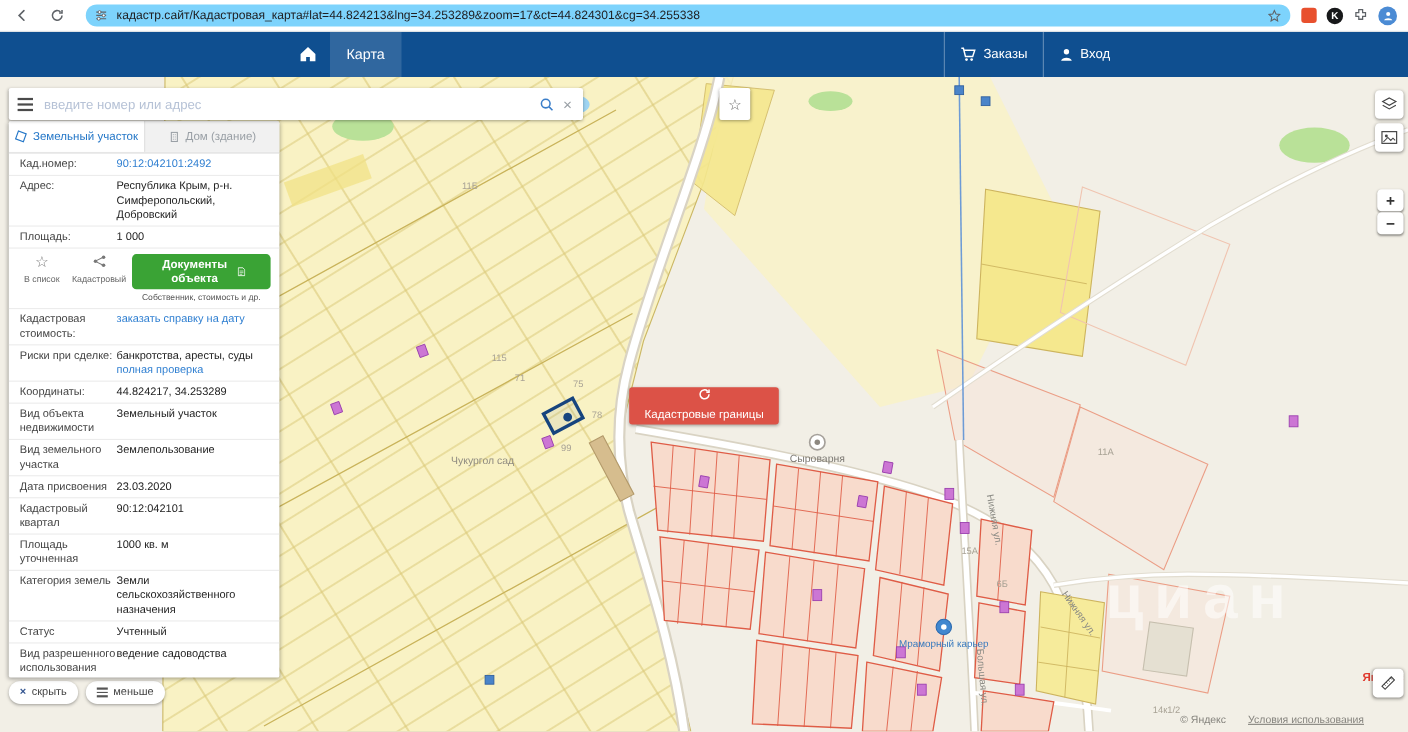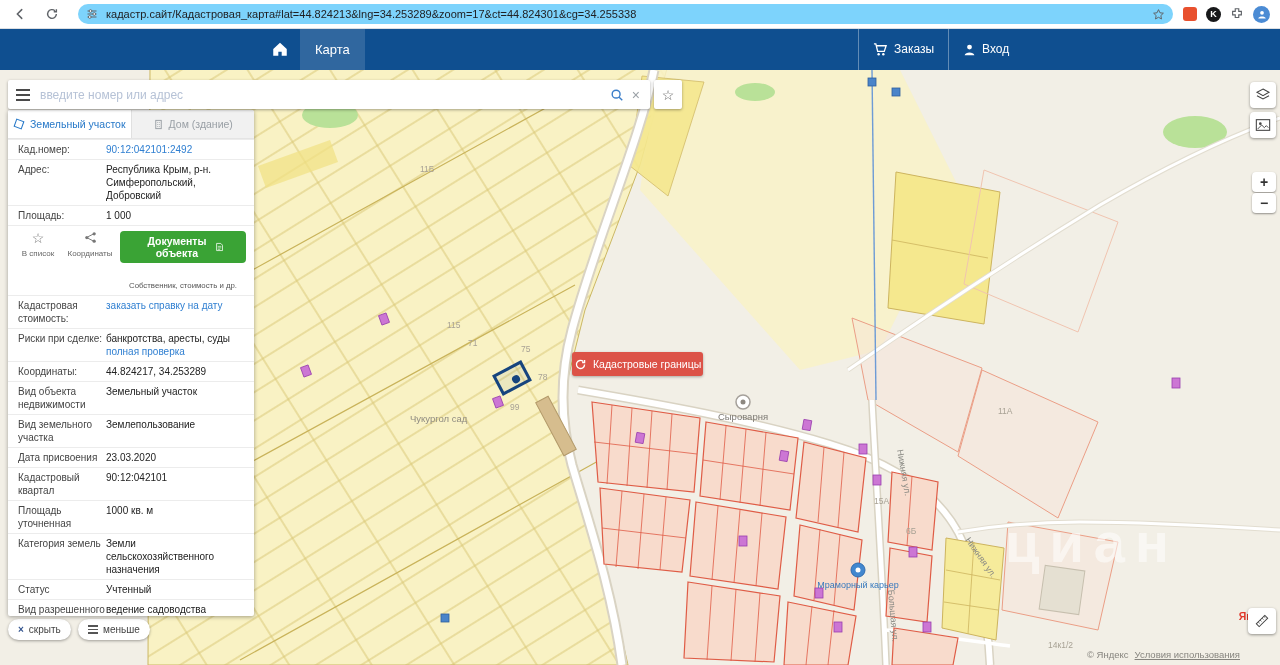--- a/index.html
+++ b/index.html
@@ -17,21 +17,21 @@
   
   .hdr{left:0;top:28px;width:1280px;height:42px;background:#0f4f90;z-index:35;text-align:center;}
   .home-btn{position:absolute;left:262px;top:0;height:42px;width:36px;display:flex;align-items:center;justify-content:center;}
   .map-tab{position:absolute;left:300px;top:0;height:42px;padding:0 15px;background:rgba(255,255,255,0.14);color:#fff;font-size:13px;display:flex;align-items:center;}
   .hdr-right{position:absolute;left:858px;top:0;height:42px;display:flex;}
   .hdr-item{display:flex;align-items:center;gap:6px;color:#fff;font-size:12px;padding:0 14px;border-left:1px solid rgba(255,255,255,0.35);}
   .hdr-item:last-child{border-right:1px solid rgba(255,255,255,0.0);}
   
   .map-wrap{left:0;top:70px;width:1280px;height:595px;z-index:1;}
   
-  .searchbar{left:8px;top:80px;width:642px;height:29px;background:#fff;border-radius:2px;box-shadow:0 1px 3px rgba(0,0,0,.35);display:flex;align-items:center;z-index:30;}
+  .searchbar{left:8px;top:80px;width:522px;height:29px;background:#fff;border-radius:2px;box-shadow:0 1px 3px rgba(0,0,0,.35);display:flex;align-items:center;z-index:30;}
   .burger{width:30px;display:flex;flex-direction:column;gap:3px;align-items:center;cursor:pointer;}
   .burger span{display:block;width:14px;height:2px;background:#4a4a4a;}
   .search-input{flex:1;border:0;outline:0;font-size:12px;color:#333;background:transparent;font-family:"Liberation Sans",sans-serif;}
   .search-input::placeholder{color:#b6c2d6;}
   .search-x{color:#9aa0a6;font-size:14px;padding:0 10px 0 8px;cursor:pointer;}
   .star-btn{left:654px;top:80px;width:28px;height:29px;background:#fff;border-radius:2px;box-shadow:0 1px 3px rgba(0,0,0,.35);display:flex;align-items:center;justify-content:center;font-size:14px;color:#666;z-index:30;}
   
   .panel{left:8px;top:110px;width:246px;max-height:506px;background:#fff;border-radius:2px;box-shadow:0 1px 4px rgba(0,0,0,.35);z-index:29;overflow:hidden;font-size:10px;color:#333;}
   .tabs{display:flex;height:28px;border-bottom:1px solid #e4e4e4;}
   .tab{flex:1;display:flex;align-items:center;justify-content:center;gap:5px;font-size:10.5px;}
@@ -41,34 +41,34 @@
   .row:first-of-type{border-top:0;}
   .flabel{width:88px;flex:0 0 88px;color:#444;}
   .fvalue{flex:1;color:#222;}
   .lnk{color:#2f7fd1;cursor:pointer;text-align:right;}
   .actions{display:flex;align-items:flex-start;padding:5px 8px;border-top:1px solid #ececec;gap:8px;}
   .act-ico{display:flex;flex-direction:column;align-items:center;width:44px;cursor:pointer;}
   .act-ico .g{font-size:14px;color:#777;line-height:14px;height:16px;}
   .act-ico .lbl{font-size:8px;color:#666;margin-top:2px;}
   .docs{flex:1;display:flex;flex-direction:column;align-items:center;}
   .docs-btn{background:#3aa335;color:#fff;border:0;border-radius:4px;font-size:10.5px;font-weight:bold;padding:4px 23px;display:flex;align-items:center;gap:5px;cursor:pointer;font-family:"Liberation Sans",sans-serif;}
-  .docs-cap{font-size:7.8px;color:#555;margin-top:18px;text-align:center;}
+  .docs-cap{font-size:7.8px;color:#555;margin-top:3px;text-align:center;}
   
   .pill{height:21px;background:#fff;border-radius:11px;box-shadow:0 1px 3px rgba(0,0,0,.35);display:flex;align-items:center;gap:5px;padding:0 10px;font-size:10px;color:#444;z-index:28;cursor:pointer;}
   .pill .x{color:#33548f;font-weight:bold;}
   .mini-burger{display:flex;flex-direction:column;gap:2px;}
   .mini-burger span{width:10px;height:1.5px;background:#555;display:block;}
   
-  .red-btn{left:572px;top:352px;height:24px;background:#dc5247;border-radius:3px;box-shadow:0 1px 3px rgba(0,0,0,.3);display:flex;align-items:center;gap:6px;padding:0 2px;color:#fff;font-size:10.5px;z-index:20;cursor:pointer;}
+  .red-btn{left:572px;top:352px;height:34px;background:#dc5247;border-radius:3px;box-shadow:0 1px 3px rgba(0,0,0,.3);display:flex;align-items:center;gap:6px;padding:0 14px;color:#fff;font-size:10.5px;z-index:20;cursor:pointer;flex-direction:column;}
   
   .ctrl{position:absolute;background:#fff;border-radius:4px;box-shadow:0 1px 3px rgba(0,0,0,.4);display:flex;align-items:center;justify-content:center;z-index:22;cursor:pointer;color:#333;}
   .zoomgrp{position:absolute;left:1252px;top:172px;width:24px;z-index:22;display:flex;flex-direction:column;gap:1px;}
   .zoomgrp .zb{height:20px;background:#fff;border-radius:4px;box-shadow:0 1px 2px rgba(0,0,0,.4);display:flex;align-items:center;justify-content:center;font-size:14px;font-weight:bold;color:#333;cursor:pointer;}
   
-  .copyright{position:absolute;top:649px;right:40px;font-size:9.5px;color:#86847e;z-index:21;display:flex;gap:6px;}
+  .copyright{position:absolute;top:649px;right:40px;font-size:9.5px;color:#86847e;z-index:21;display:flex;gap:20px;}
   .copyright .terms{text-decoration:underline;cursor:pointer;}
   .ylogo{position:absolute;top:610px;right:4px;font-size:10.5px;font-weight:bold;color:#e0382c;z-index:21;}
 </style>
 </head>
 <body>
 
 <div class="abs map-wrap">
 <svg width="1280" height="595" viewBox="0 0 1280 595">
   <defs>
     <pattern id="pgrid" width="70" height="24" patternUnits="userSpaceOnUse" patternTransform="rotate(-32)">
@@ -339,21 +339,21 @@
     </div>
     <div class="act-ico">
       <div class="g">
         <svg width="13" height="13" viewBox="0 0 16 16">
             <circle cx="12.5" cy="3.5" r="2" fill="#777"></circle>
             <circle cx="3.5" cy="8" r="2" fill="#777"></circle>
             <circle cx="12.5" cy="12.5" r="2" fill="#777"></circle>
             <path d="M5 7l6-3M5 9l6 3" stroke="#777" stroke-width="1.2"></path>
           </svg>
       </div>
-      <div class="lbl">Координаты</div>
+      <div class="lbl">Кадастровый</div>
     </div>
     <div class="docs">
       <button class="docs-btn">
         <span>Документы объекта</span>
         <svg width="11" height="12" viewBox="0 0 12 14">
             <path d="M1 1h7l3 3v9H1z" fill="none" stroke="#fff" stroke-width="1.3"></path>
             <path d="M3 6h6M3 8.5h6M3 11h4" stroke="#fff" stroke-width="1"></path>
           </svg>
       </button>
       <div class="docs-cap">Собственник, стоимость и др.</div>

